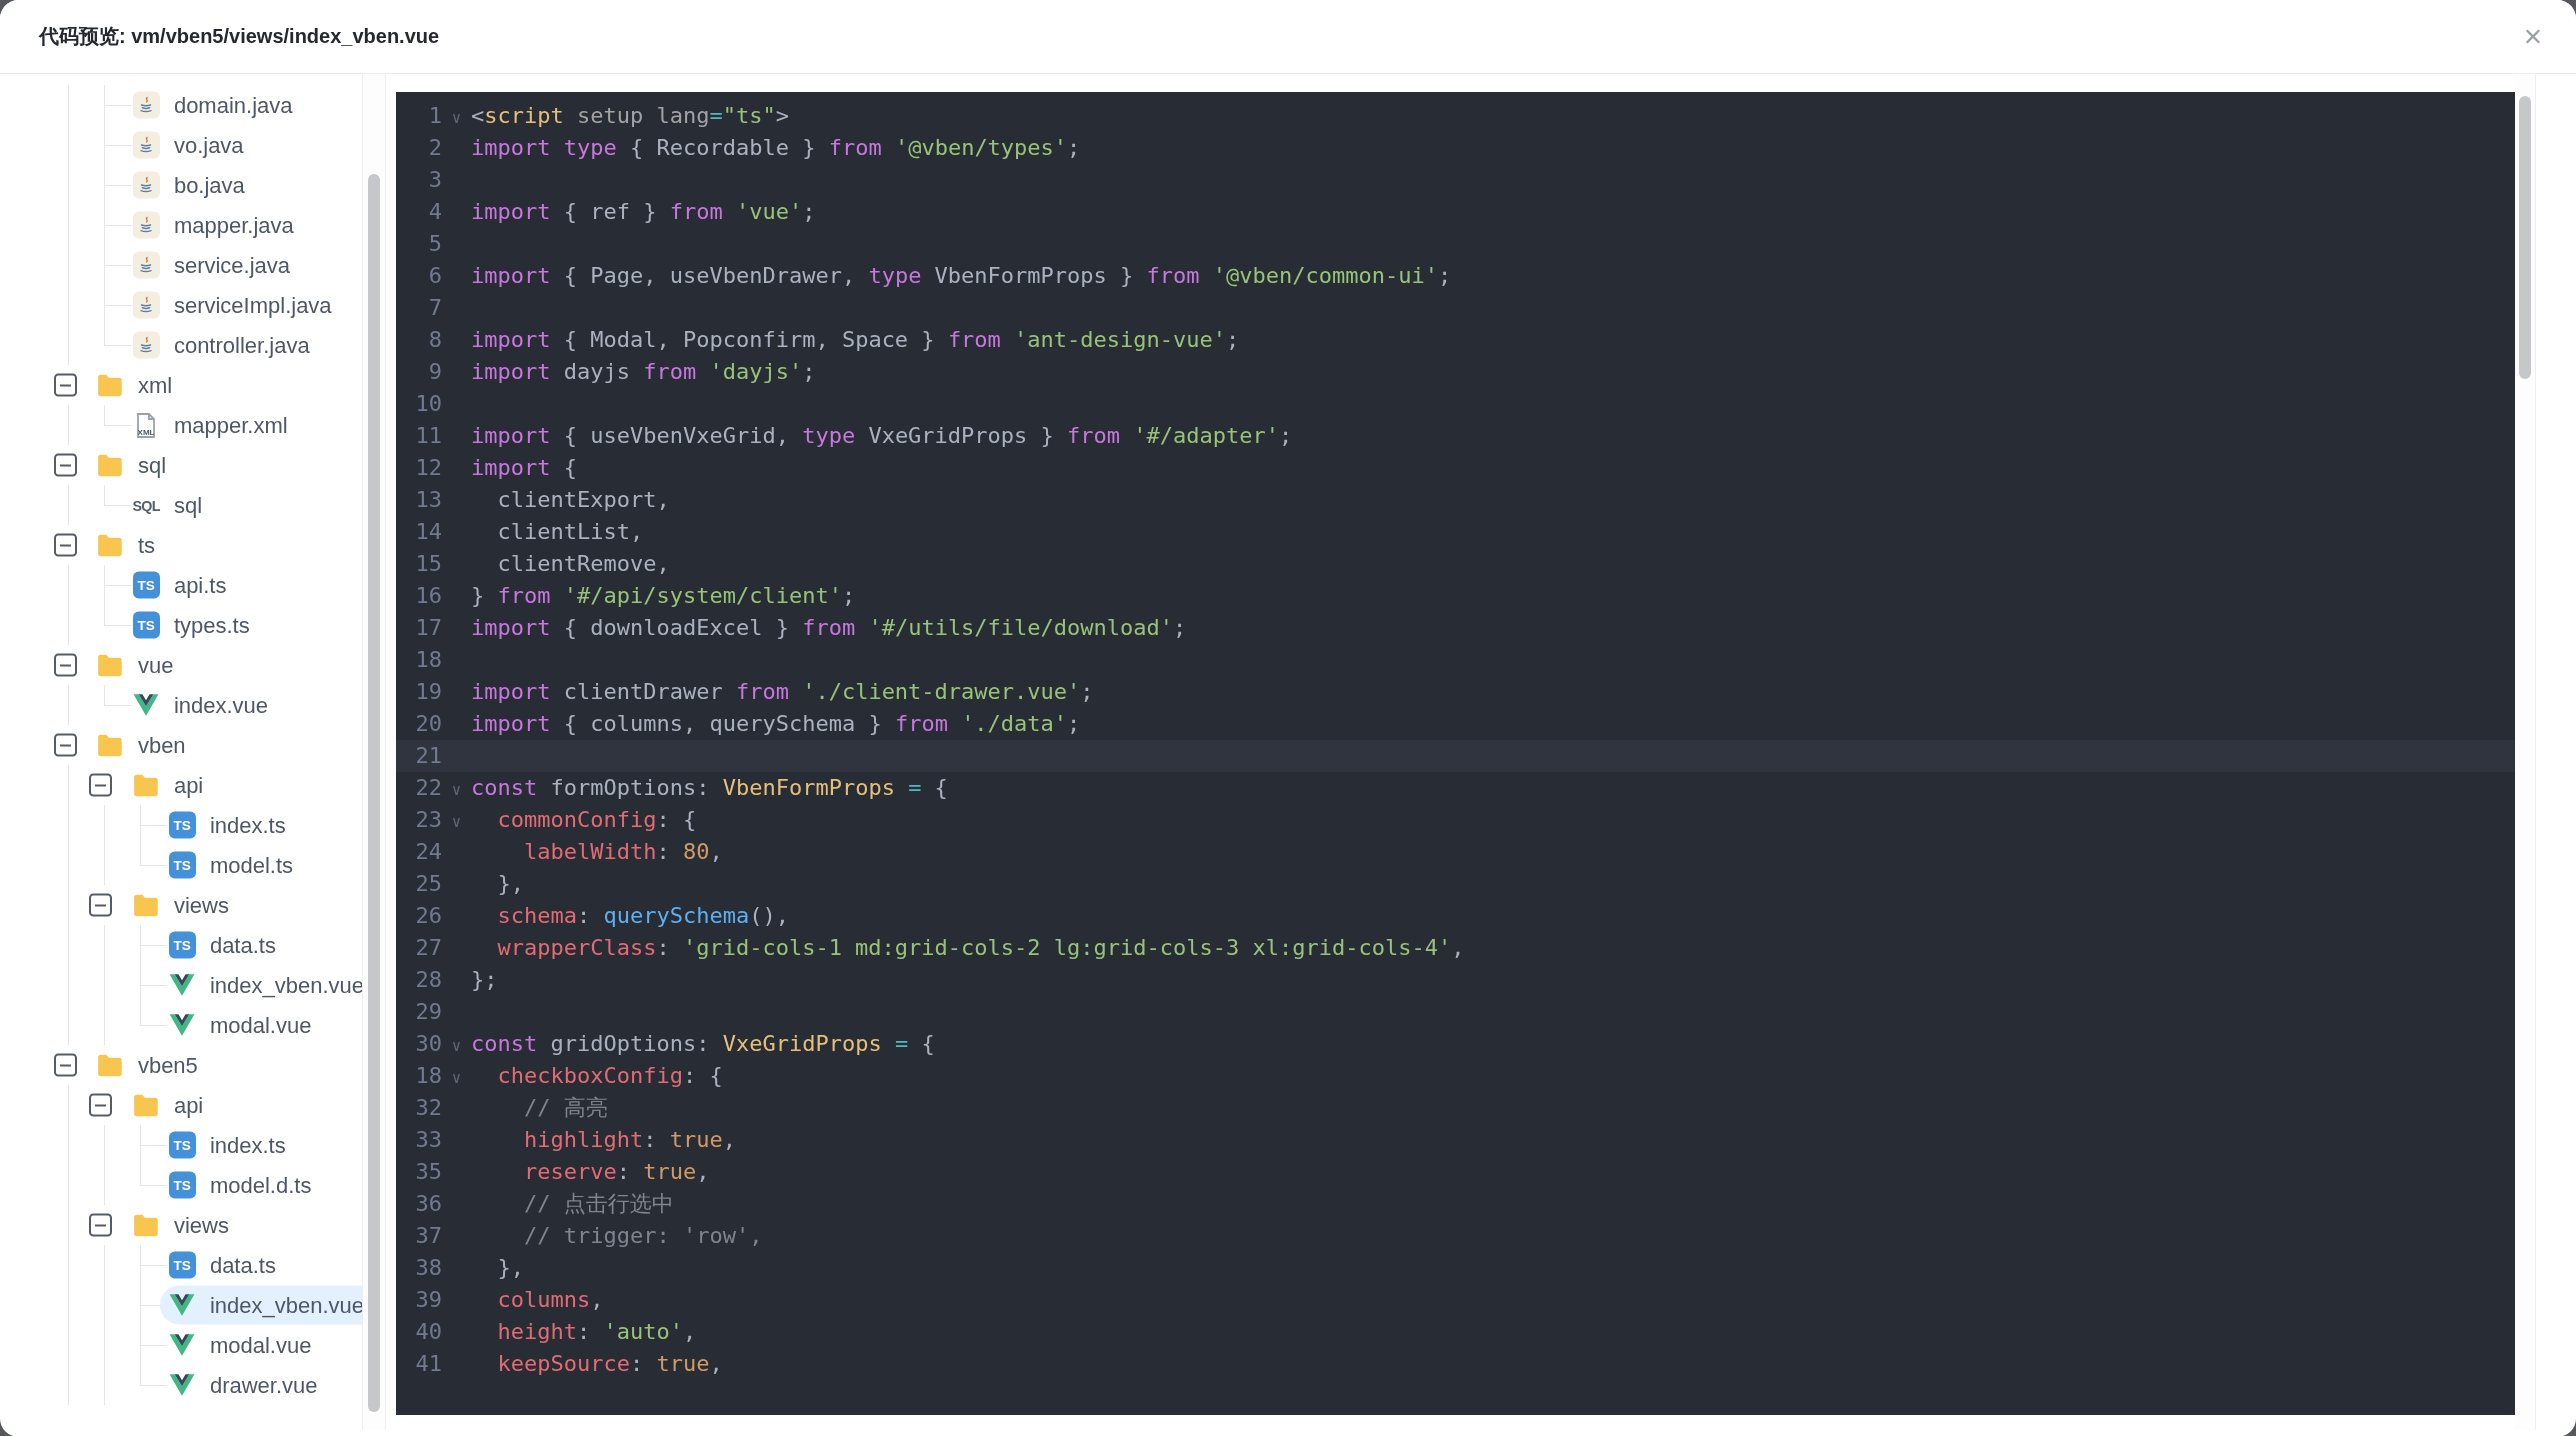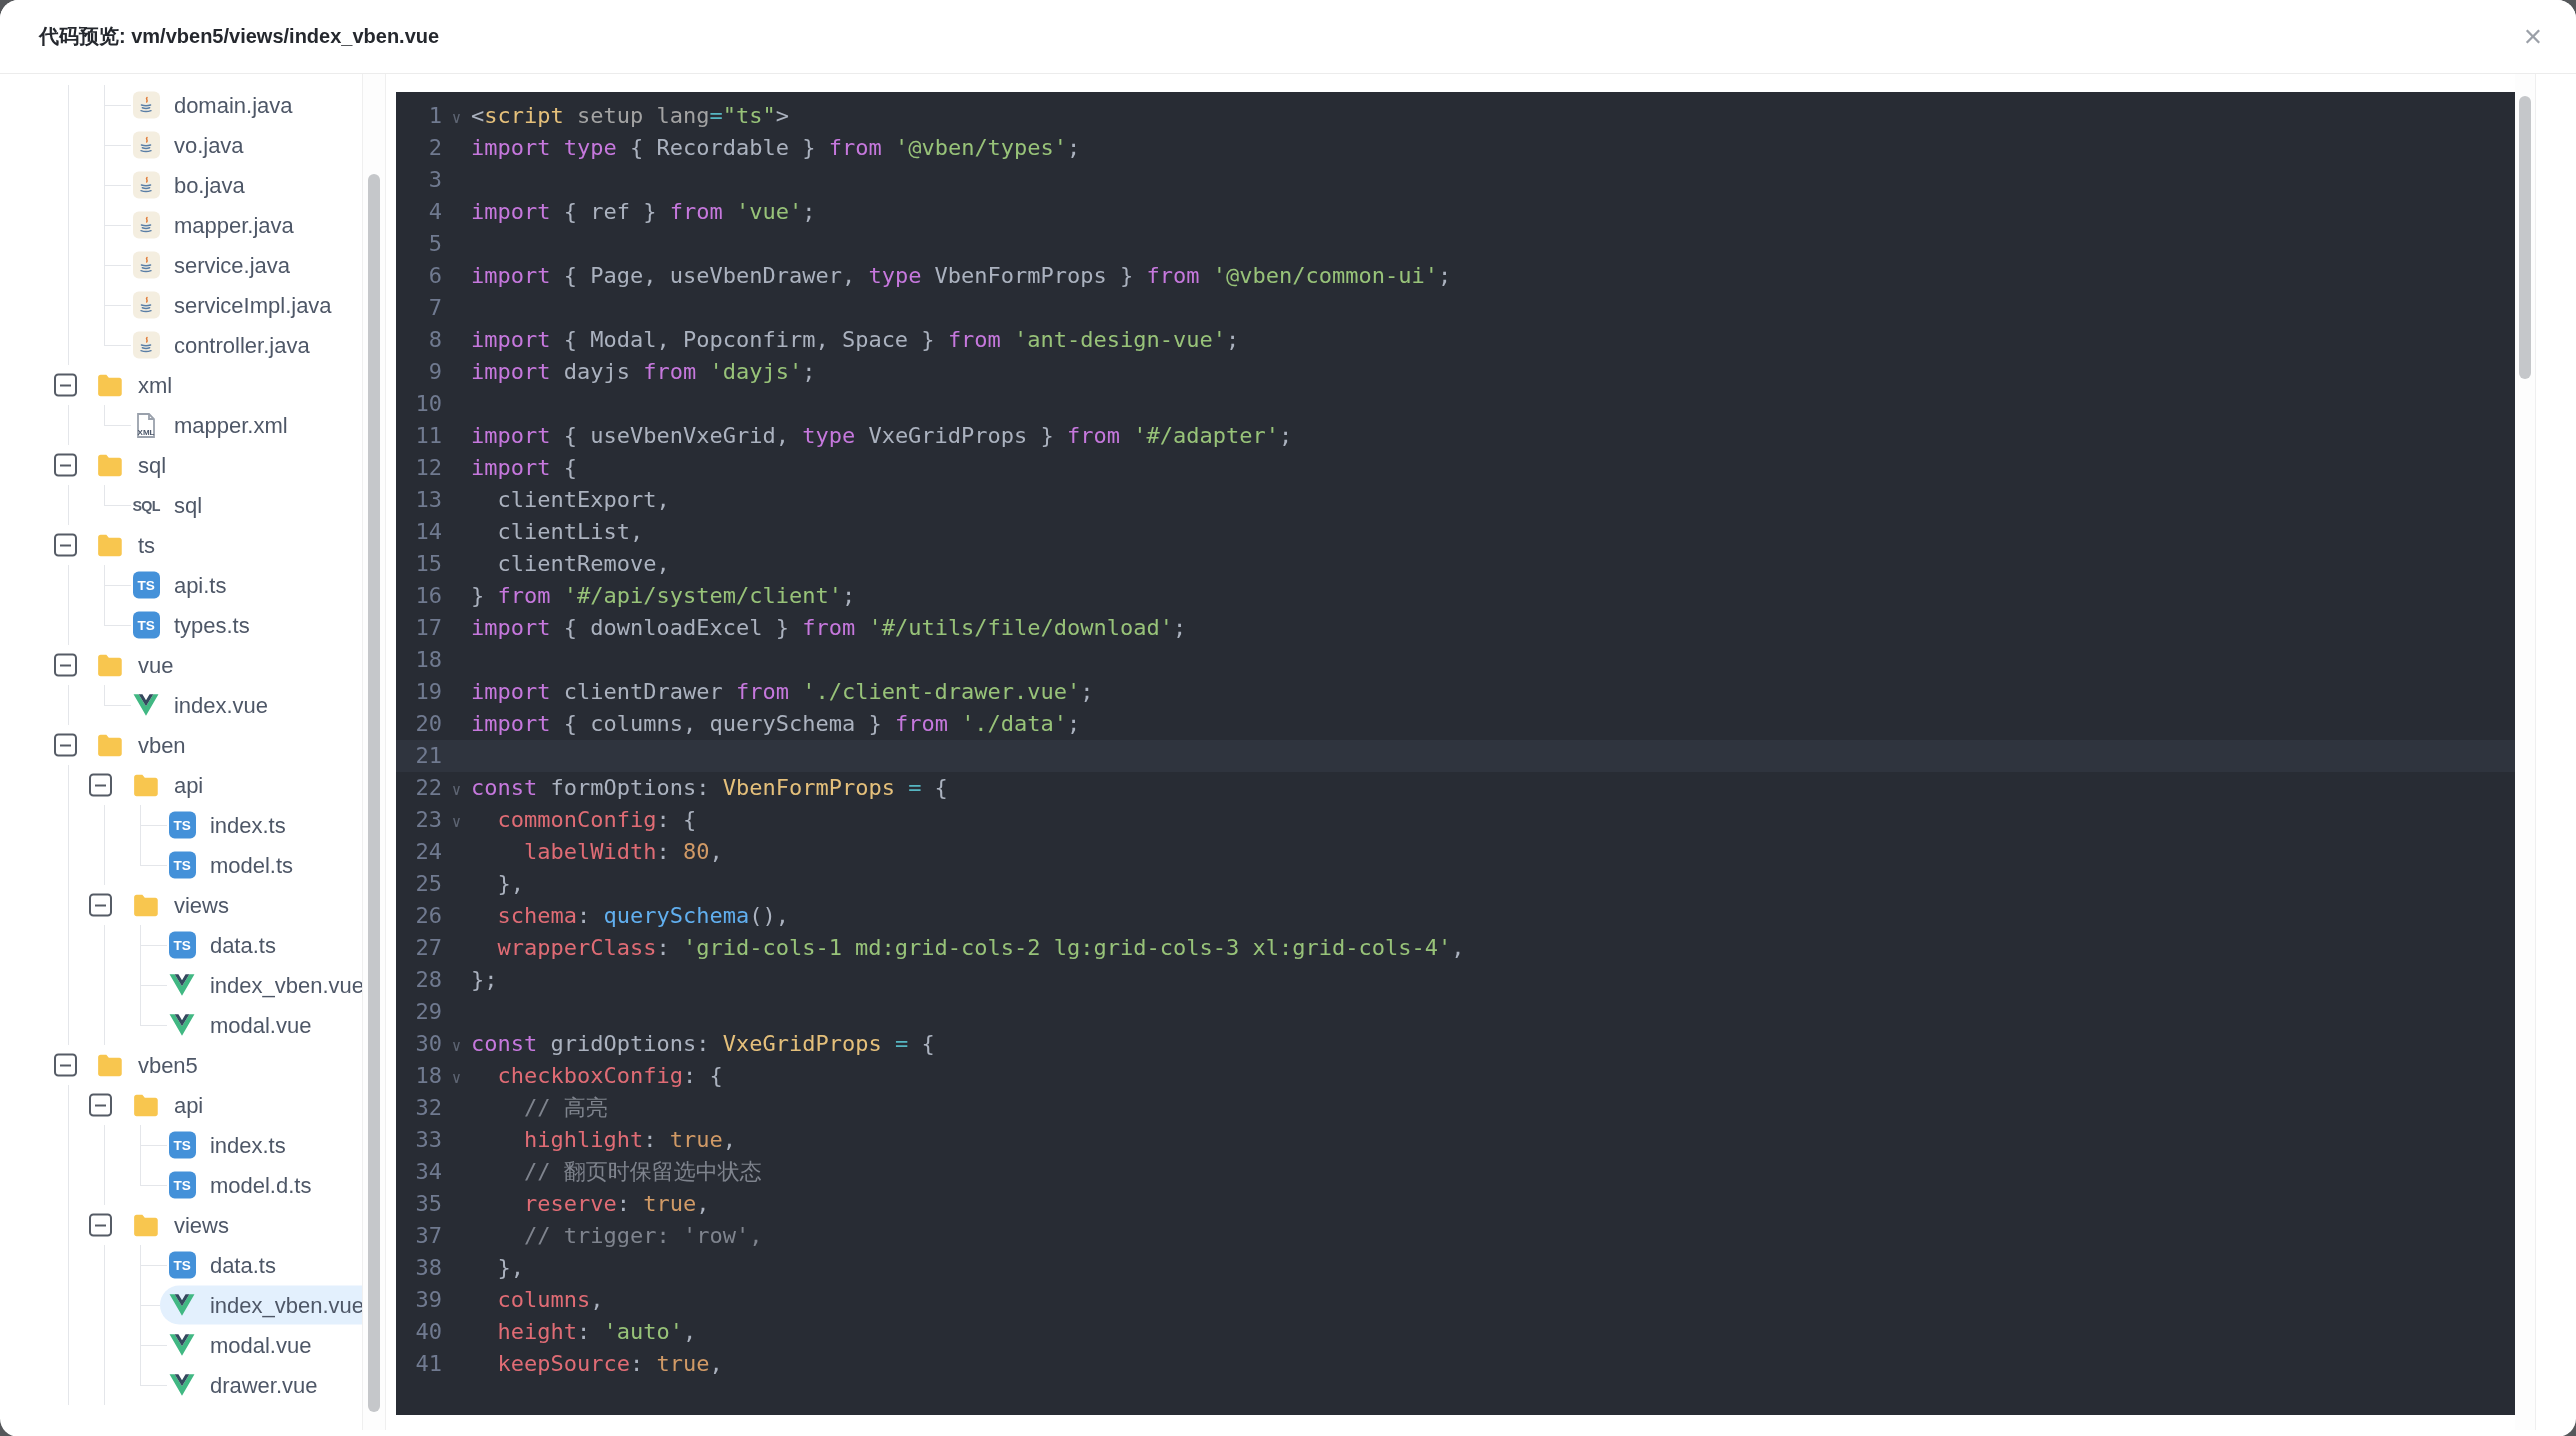--- a/index.html
+++ b/index.html
@@ -548,22 +548,22 @@
         <div class="cl"><span class="ln">24</span><span class="fa"></span><span><span class="tk-prop">    labelWidth</span><span class="tk-pun">: </span><span class="tk-num">80</span><span class="tk-pun">,</span></span></div>
         <div class="cl"><span class="ln">25</span><span class="fa"></span><span><span class="tk-pun">  },</span></span></div>
         <div class="cl"><span class="ln">26</span><span class="fa"></span><span><span class="tk-prop">  schema</span><span class="tk-pun">: </span><span class="tk-fn">querySchema</span><span class="tk-pun">(),</span></span></div>
         <div class="cl"><span class="ln">27</span><span class="fa"></span><span><span class="tk-prop">  wrapperClass</span><span class="tk-pun">: </span><span class="tk-str">'grid-cols-1 md:grid-cols-2 lg:grid-cols-3 xl:grid-cols-4'</span><span class="tk-pun">,</span></span></div>
         <div class="cl"><span class="ln">28</span><span class="fa"></span><span><span class="tk-pun">};</span></span></div>
         <div class="cl"><span class="ln">29</span><span class="fa"></span><span></span></div>
         <div class="cl"><span class="ln">30</span><span class="fa">∨</span><span><span class="tk-kw">const</span><span class="tk-txt"> gridOptions</span><span class="tk-pun">: </span><span class="tk-type">VxeGridProps</span><span class="tk-txt"> </span><span class="tk-op">=</span><span class="tk-pun"> {</span></span></div>
         <div class="cl"><span class="ln">18</span><span class="fa">∨</span><span><span class="tk-prop">  checkboxConfig</span><span class="tk-pun">: {</span></span></div>
         <div class="cl"><span class="ln">32</span><span class="fa"></span><span><span class="tk-cmt">    // 高亮</span></span></div>
         <div class="cl"><span class="ln">33</span><span class="fa"></span><span><span class="tk-prop">    highlight</span><span class="tk-pun">: </span><span class="tk-num">true</span><span class="tk-pun">,</span></span></div>
-        <div class="cl"><span class="ln">34</span><span class="fa"></span><span><span class="tk-cmt">    // 翻页时保留选中状态</span></span></div>
         <div class="cl"><span class="ln">35</span><span class="fa"></span><span><span class="tk-prop">    reserve</span><span class="tk-pun">: </span><span class="tk-num">true</span><span class="tk-pun">,</span></span></div>
+        <div class="cl"><span class="ln">36</span><span class="fa"></span><span><span class="tk-cmt">    // 点击行选中</span></span></div>
         <div class="cl"><span class="ln">37</span><span class="fa"></span><span><span class="tk-cmt">    // trigger: 'row',</span></span></div>
         <div class="cl"><span class="ln">38</span><span class="fa"></span><span><span class="tk-pun">  },</span></span></div>
         <div class="cl"><span class="ln">39</span><span class="fa"></span><span><span class="tk-prop">  columns</span><span class="tk-pun">,</span></span></div>
         <div class="cl"><span class="ln">40</span><span class="fa"></span><span><span class="tk-prop">  height</span><span class="tk-pun">: </span><span class="tk-str">'auto'</span><span class="tk-pun">,</span></span></div>
         <div class="cl"><span class="ln">41</span><span class="fa"></span><span><span class="tk-prop">  keepSource</span><span class="tk-pun">: </span><span class="tk-num">true</span><span class="tk-pun">,</span></span></div>
       </div>
 
   </div>
 
   <div class="sbar edit-sbar">

